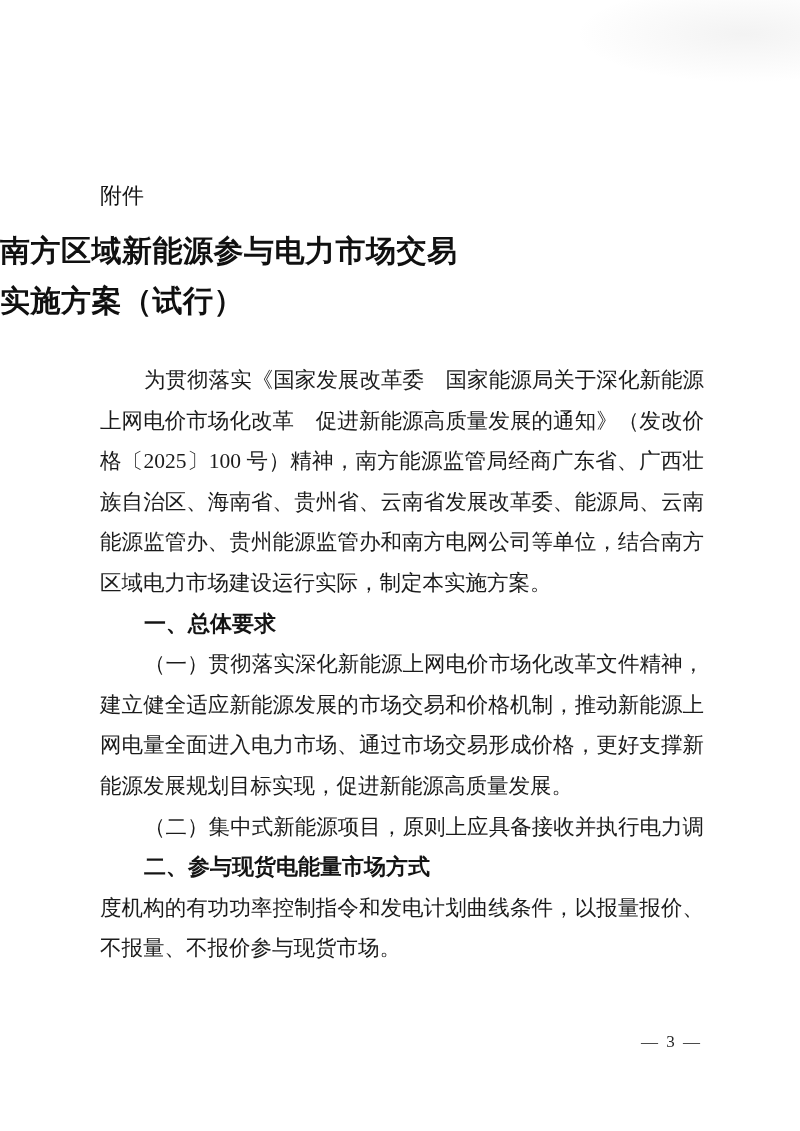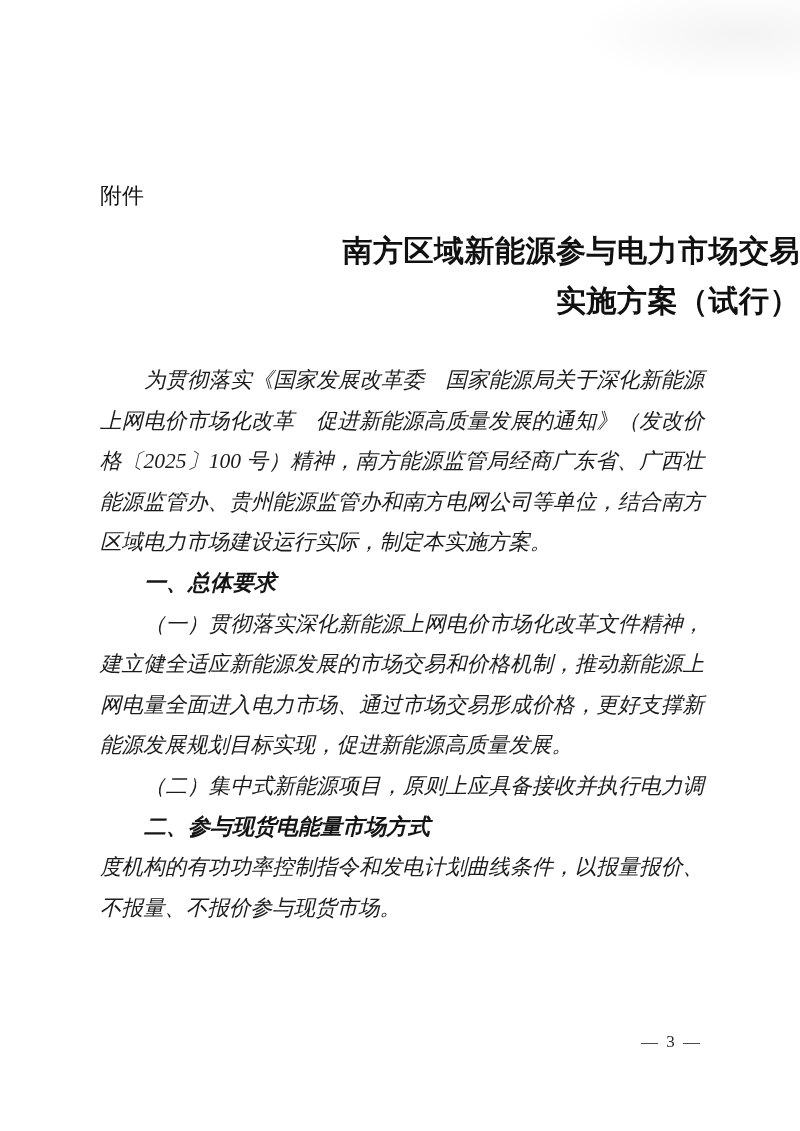--- a/index.html
+++ b/index.html
@@ -13,33 +13,32 @@
     color:#1b1b1b;
     overflow:hidden;
   }
   .attachment {
     position:absolute; left:100px; top:147px;
     font-family:"Liberation Sans","DejaVu Sans",sans-serif;
     font-size:22px; line-height:26px; color:#161616;margin-top:36px;
   }
   .title {
     position:absolute; top:226px; left:0; right:0;
-    text-align:right;
+    text-align:left;
     font-family:"Liberation Serif","DejaVu Serif",serif;
     font-weight:bold;
     font-size:30px; line-height:50px;
     letter-spacing:0.5px;
     color:#101010;
   }
   .body {
     position:absolute; left:100px; top:360px; width:604px;
     font-family:"Liberation Serif","DejaVu Serif",serif;
     font-size:21.5px;
     color:#1b1b1b;
-    font-style:italic;
   }
   .line {
     height:40.6px; line-height:40.6px;
     text-align:justify;
     white-space:normal;
   }
   .line.full  { text-align-last:justify; }
   .line.indent { text-indent:44px; }
   .line.heading {
     font-family:"Liberation Sans","DejaVu Sans",sans-serif;
@@ -65,20 +64,21 @@
 
   <div class="title">
     <div class="title-line">南方区域新能源参与电力市场交易</div>
     <div class="title-line">实施方案（试行）</div>
   </div>
 
   <div class="body" id="doc-body">
       <div class="line full indent">为贯彻落实《国家发展改革委　国家能源局关于深化新能源</div>
       <div class="line full">上网电价市场化改革　促进新能源高质量发展的通知》（发改价</div>
       <div class="line full">格〔2025〕100 号）精神，南方能源监管局经商广东省、广西壮</div>
+      <div class="line full">族自治区、海南省、贵州省、云南省发展改革委、能源局、云南</div>
       <div class="line full">能源监管办、贵州能源监管办和南方电网公司等单位，结合南方</div>
       <div class="line">区域电力市场建设运行实际，制定本实施方案。</div>
       <div class="line indent heading">一、总体要求</div>
       <div class="line full indent">（一）贯彻落实深化新能源上网电价市场化改革文件精神，</div>
       <div class="line full">建立健全适应新能源发展的市场交易和价格机制，推动新能源上</div>
       <div class="line full">网电量全面进入电力市场、通过市场交易形成价格，更好支撑新</div>
       <div class="line">能源发展规划目标实现，促进新能源高质量发展。</div>
       <div class="line full indent">（二）集中式新能源项目，原则上应具备接收并执行电力调</div>
       <div class="line indent heading">二、参与现货电能量市场方式</div>
       <div class="line full">度机构的有功功率控制指令和发电计划曲线条件，以报量报价、</div>

